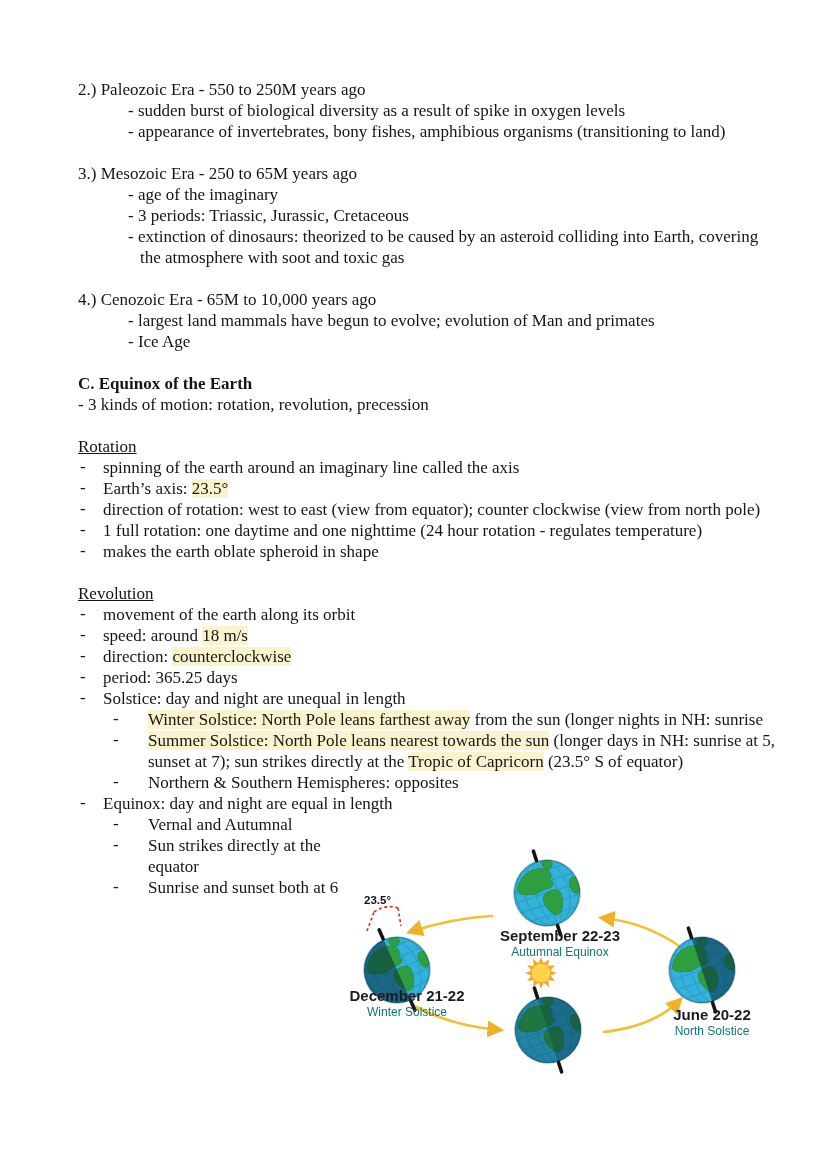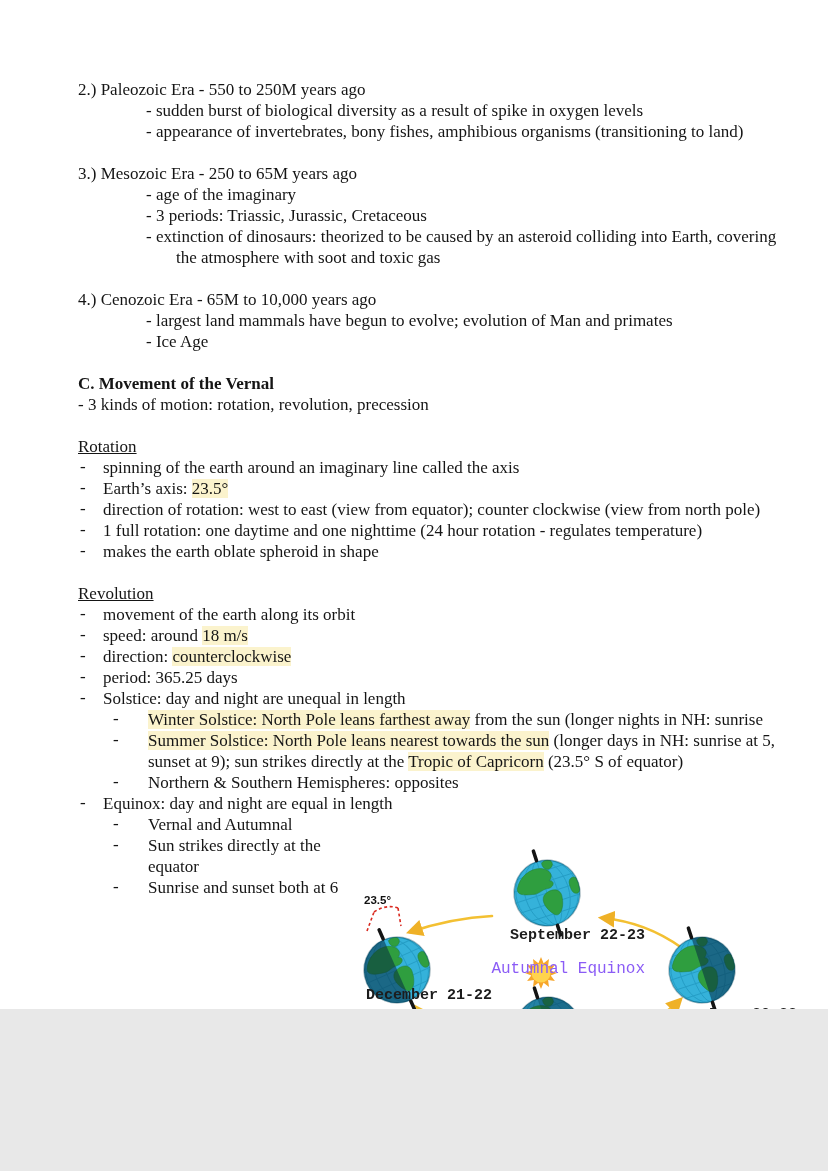--- a/index.html
+++ b/index.html
@@ -1,43 +1,43 @@
 <!DOCTYPE html>
 <html><head>
 <meta charset="utf-8">
 <style>
   html,body { margin:0; padding:0; background:#e8e8e8; }
   .page {
-    position:relative; width:828px; height:1009px; margin:0 auto;
+    position:relative; width:828px; height:1171px; margin:0 auto;
     background:#ffffff; overflow:hidden;
     font-family:"Liberation Serif", serif; font-size:17px; color:#151515;
   }
   .content { position:absolute; left:78px; top:79px; width:720px; }
   .block + .block { margin-top:21px; }
   .line { line-height:21px; white-space:nowrap; position:relative; }
   .h  { margin-left:0; }
-  .s1 { margin-left:68px; }
-  .s2 { margin-left:98px; }
+  .s1 { margin-left:50px; }
+  .s2 { margin-left:62px; }
   .b0 { padding-left:25px; }
   .b1 { padding-left:70px; }
   .c1 { padding-left:70px; }
   .b0 > .dash { position:absolute; left:2px;  top:-1px; }
   .b1 > .dash { position:absolute; left:35px; top:-1px; }
   .hl   { background:#fbf3cd; }
   .bold { font-weight:bold; }
   .ital { }
   .und  { text-decoration:underline;margin-top:13px; }
 
   
   .diagram { position:absolute; left:340px; top:838px; width:460px; height:285px; }
   .diagram svg { position:absolute; left:0; top:0; }
-  .d-label { position:absolute; width:170px; text-align:right;
-             font-family:Liberation Mono, monospace; line-height:1.1; }
+  .d-label { position:absolute; width:170px; text-align:center;
+             font-family:Liberation Sans, sans-serif; line-height:1.1; }
   .d-date { font-size:15px; font-weight:bold; color:#1c1c1c; }
-  .d-name { font-size:16px; color:#8b5cf6; margin-top:16px; }
+  .d-name { font-size:12px; color:#0f766e; margin-top:1px; }
   .lbl-september { left:135px; top:90px;  }
   .lbl-december  { left:-18px; top:150px; }
   .lbl-june      { left:287px; top:169px; }
   .lbl-march     { left:138px; top:230px; }
   .tilt-label { position:absolute; left:24px; top:56px;
                 font-family:"Liberation Sans", sans-serif;
                 font-size:11.5px; font-weight:bold; color:#111; }
 </style>
 </head>
 <body>
@@ -56,41 +56,41 @@
         <div class="line s1"><span>- 3 periods: Triassic, Jurassic, Cretaceous</span></div>
         <div class="line s1"><span>- extinction of dinosaurs: theorized to be caused by an asteroid colliding into Earth, covering</span></div>
         <div class="line s2"><span>the atmosphere with soot and toxic gas</span></div>
       </div>
       <div class="block">
         <div class="line h"><span>4.) Cenozoic Era - 65M to 10,000 years ago</span></div>
         <div class="line s1"><span>- largest land mammals have begun to evolve; evolution of Man and primates</span></div>
         <div class="line s1"><span>- Ice Age</span></div>
       </div>
       <div class="block">
-        <div class="line h"><span class="bold">C. Movement of the Vernal</span></div>
+        <div class="line h"><span class="bold">C. Equinox of the Earth</span></div>
         <div class="line h"><span>- 3 kinds of motion: rotation, revolution, precession</span></div>
       </div>
       <div class="block">
         <div class="line h"><span class="und">Rotation</span></div>
         <div class="line b0"><span class="dash">-</span><span>spinning of the earth around an imaginary line called the axis</span></div>
         <div class="line b0"><span class="dash">-</span><span>Earth’s axis: </span><span class="hl">23.5°</span></div>
         <div class="line b0"><span class="dash">-</span><span>direction of rotation: west to east (view from equator); counter clockwise (view from north pole)</span></div>
         <div class="line b0"><span class="dash">-</span><span>1 full rotation: one daytime and one nighttime (24 hour rotation - regulates temperature)</span></div>
         <div class="line b0"><span class="dash">-</span><span>makes the earth </span><span class="ital">oblate spheroid</span><span> in shape</span></div>
       </div>
       <div class="block">
         <div class="line h"><span class="und">Revolution</span></div>
         <div class="line b0"><span class="dash">-</span><span>movement of the earth along its orbit</span></div>
         <div class="line b0"><span class="dash">-</span><span>speed: around </span><span class="hl">18 m/s</span></div>
         <div class="line b0"><span class="dash">-</span><span>direction: </span><span class="hl">counterclockwise</span></div>
         <div class="line b0"><span class="dash">-</span><span>period: 365.25 days</span></div>
         <div class="line b0"><span class="dash">-</span><span>Solstice: day and night are unequal in length</span></div>
         <div class="line b1"><span class="dash">-</span><span class="hl">Winter Solstice: North Pole leans farthest away</span><span> from the sun (longer nights in NH: sunrise</span></div>
         <div class="line b1"><span class="dash">-</span><span class="hl">Summer Solstice: North Pole leans nearest towards the sun</span><span> (longer days in NH: sunrise at 5,</span></div>
-        <div class="line c1"><span>sunset at 9); sun strikes directly at the </span><span class="hl">Tropic of Capricorn</span><span> (23.5° S of equator)</span></div>
+        <div class="line c1"><span>sunset at 7); sun strikes directly at the </span><span class="hl">Tropic of Capricorn</span><span> (23.5° S of equator)</span></div>
         <div class="line b1"><span class="dash">-</span><span>Northern &amp; Southern Hemispheres: opposites</span></div>
         <div class="line b0"><span class="dash">-</span><span>Equinox: day and night are equal in length</span></div>
         <div class="line b1"><span class="dash">-</span><span>Vernal and Autumnal</span></div>
         <div class="line b1"><span class="dash">-</span><span>Sun strikes directly at the</span></div>
         <div class="line c1"><span>equator</span></div>
         <div class="line b1"><span class="dash">-</span><span>Sunrise and sunset both at 6</span></div>
       </div>
     </div>
 
   <div class="diagram">

